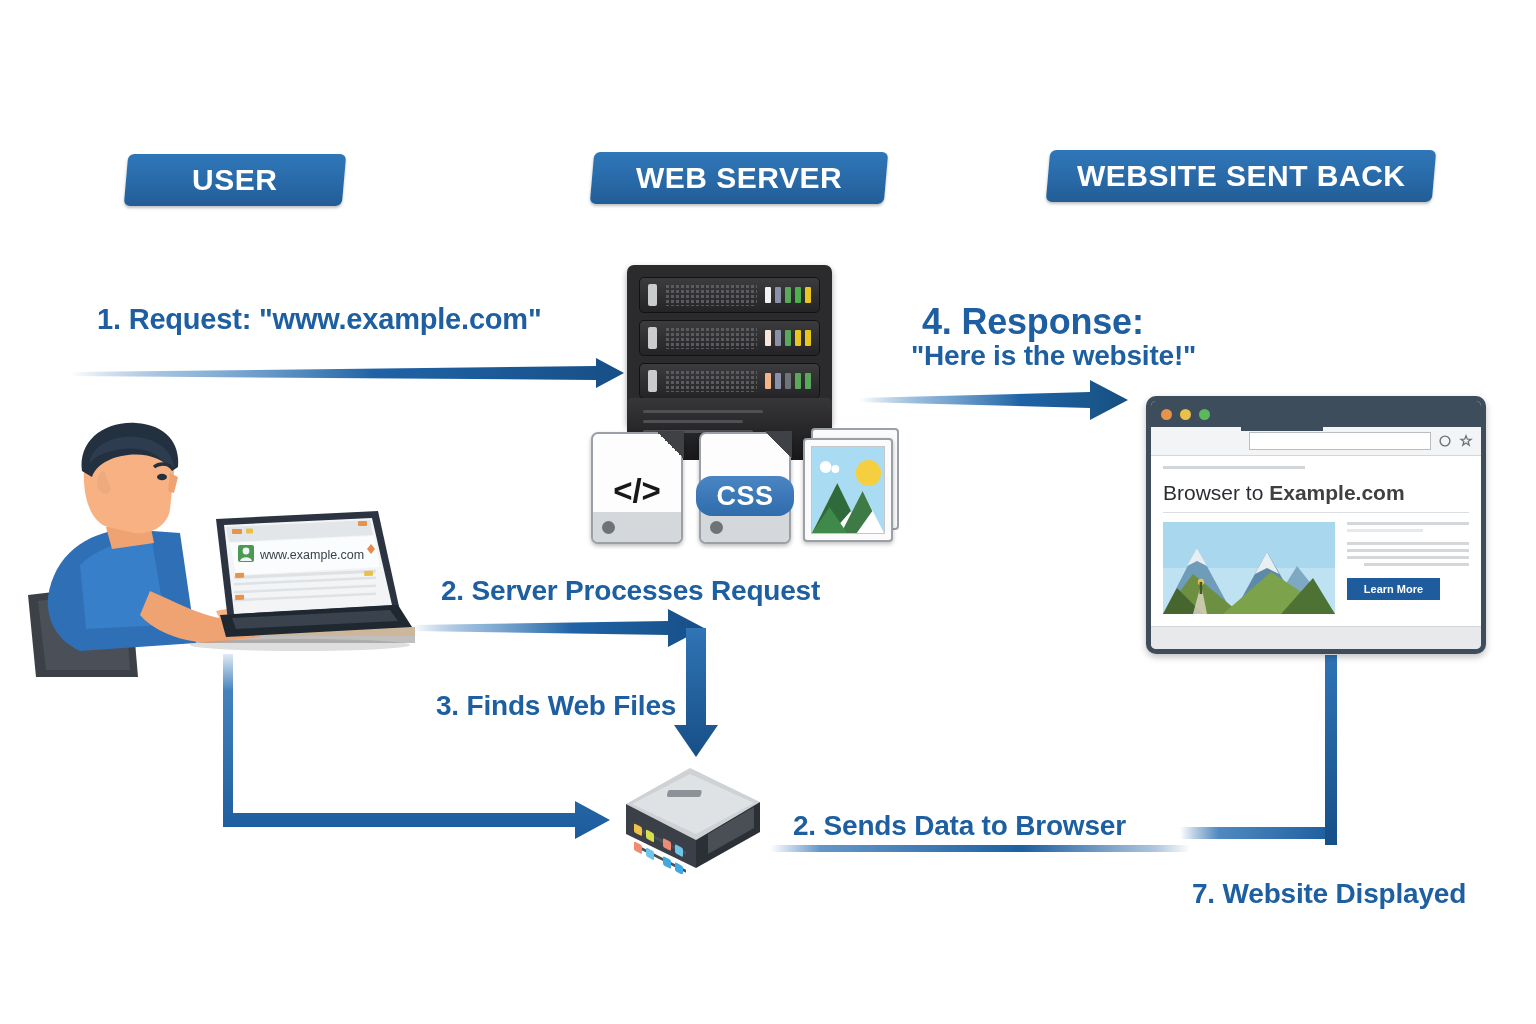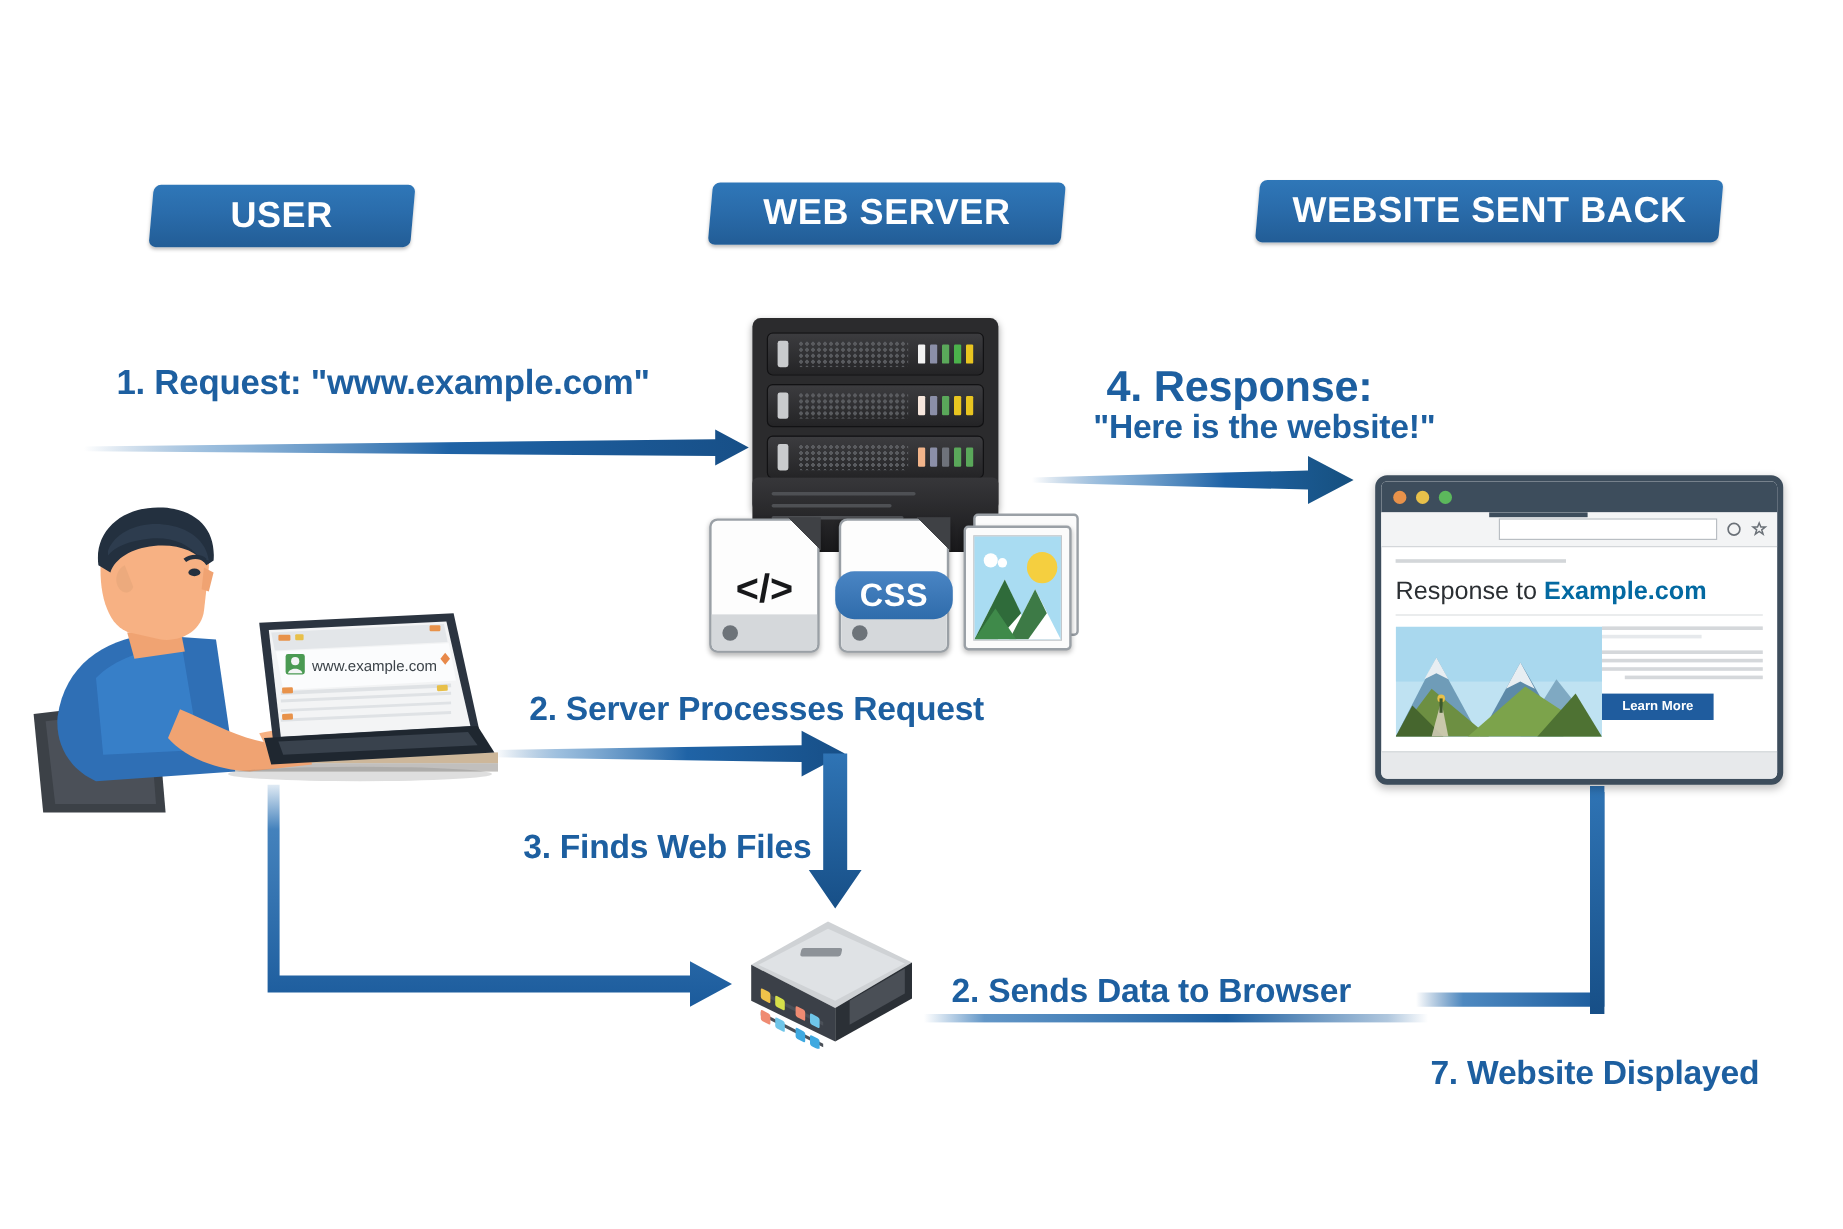--- a/index.html
+++ b/index.html
@@ -88,23 +88,23 @@
   #browser-titlebar{height:26px;background:#3d4d5c;display:flex;align-items:center;padding-left:10px;gap:8px;}
   .tl-dot{width:11px;height:11px;border-radius:50%;}
   #browser-toolbar{height:28px;background:#f3f4f5;border-bottom:1px solid #d4d7da;
      display:flex;align-items:center;padding:0 8px;gap:7px;position:relative;}
   #tab-strip{position:absolute;left:90px;top:0;width:82px;height:4px;background:#3d4d5c;}
   #addr-bar{flex:1;height:16px;background:#fff;border:1px solid #b9bec3;margin-left:90px;}
   .tb-icon{width:14px;height:14px;flex:none;}
   #browser-content{padding:10px 12px 0 12px;}
   .crumb-line{height:3px;background:#d3d6d9;width:142px;margin-bottom:12px;}
   #site-title{font-size:21px;color:#2b2f33;font-family:"Liberation Sans",sans-serif;white-space:nowrap;}
-  #site-title b{color:#0369a1;}
+  #site-title b{color:#404040;}
   .rule{height:1px;background:#dcdfe2;margin:7px 0 9px 0;}
-  #content-row{display:flex;justify-content:space-between;}
+  #content-row{display:flex;gap:12px;justify-content:space-between;}
   #hero-img{width:172px;height:92px;border:0;overflow:hidden;position:relative;flex:none;}
   #copy-col{flex:1;display:flex;flex-direction:column;}
   .txt-line{height:3px;background:#d5d8db;margin-bottom:4px;}
   #learn-more{margin-top:8px;width:93px;height:22px;background:#1f5c9e;color:#fff;
      display:flex;align-items:center;justify-content:center;font-size:11px;font-weight:bold;
      font-family:"Liberation Sans",sans-serif;}
   #browser-footer{position:absolute;left:0;right:0;bottom:0;height:22px;background:#e7e9eb;border-top:1px solid #d4d7da;}
 </style>
 </head>
 <body>
@@ -362,21 +362,21 @@
       <svg class="tb-icon" viewBox="0 0 16 16">
         <circle cx="8" cy="8" r="5.6" fill="none" stroke="#6b7178" stroke-width="1.6"></circle>
       </svg>
       <svg class="tb-icon" viewBox="0 0 16 16">
         <path d="M8,2 L9.6,6 L13.8,6 L10.4,8.6 L11.7,12.8 L8,10.2 L4.3,12.8 L5.6,8.6 L2.2,6 L6.4,6 Z" fill="none" stroke="#6b7178" stroke-width="1.4"></path>
       </svg>
     </div>
     <div id="browser-content">
       <div class="crumb-line"></div>
       <div id="site-title">
-        <span>Response to </span><b>Example.com</b>
+        <span>Browser to </span><b>Example.com</b>
       </div>
       <div class="rule"></div>
       <div id="content-row">
         <div id="hero-img">
           <svg viewBox="0 0 172 92" width="172" height="92" preserveAspectRatio="none">
             <rect x="0" y="0" width="172" height="92" fill="#bfe2f2"></rect>
             <rect x="0" y="0" width="172" height="46" fill="#a9d8ee"></rect>
             <path d="M0,92 L34,26 L70,92 Z" fill="#6f9cb8"></path>
             <path d="M70,92 L104,30 L140,92 Z" fill="#5d8aa8"></path>
             <path d="M104,92 L134,44 L172,92 Z" fill="#7fa9c2"></path>

